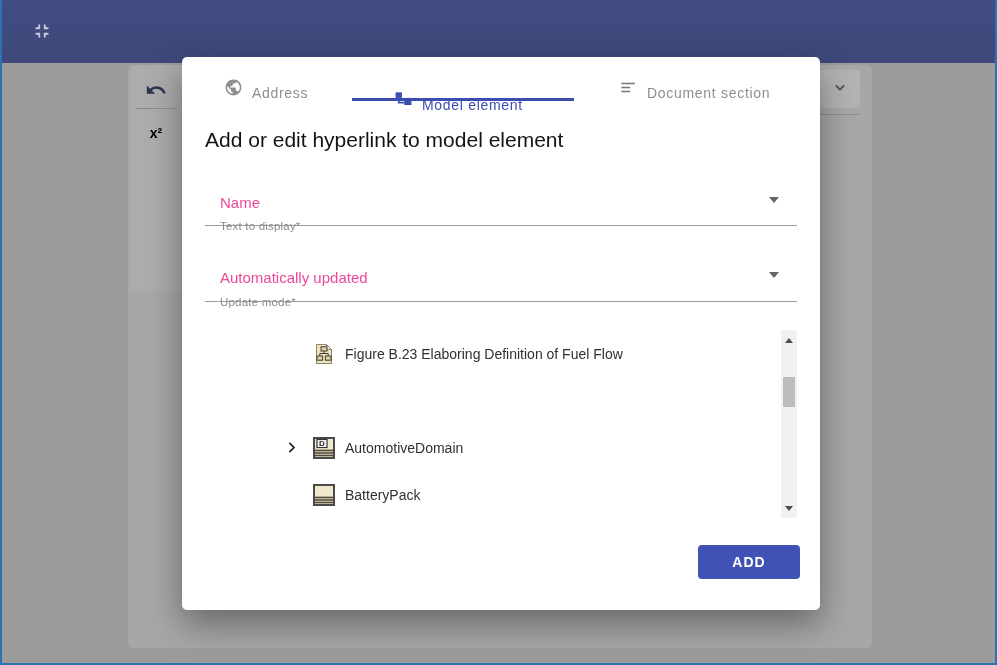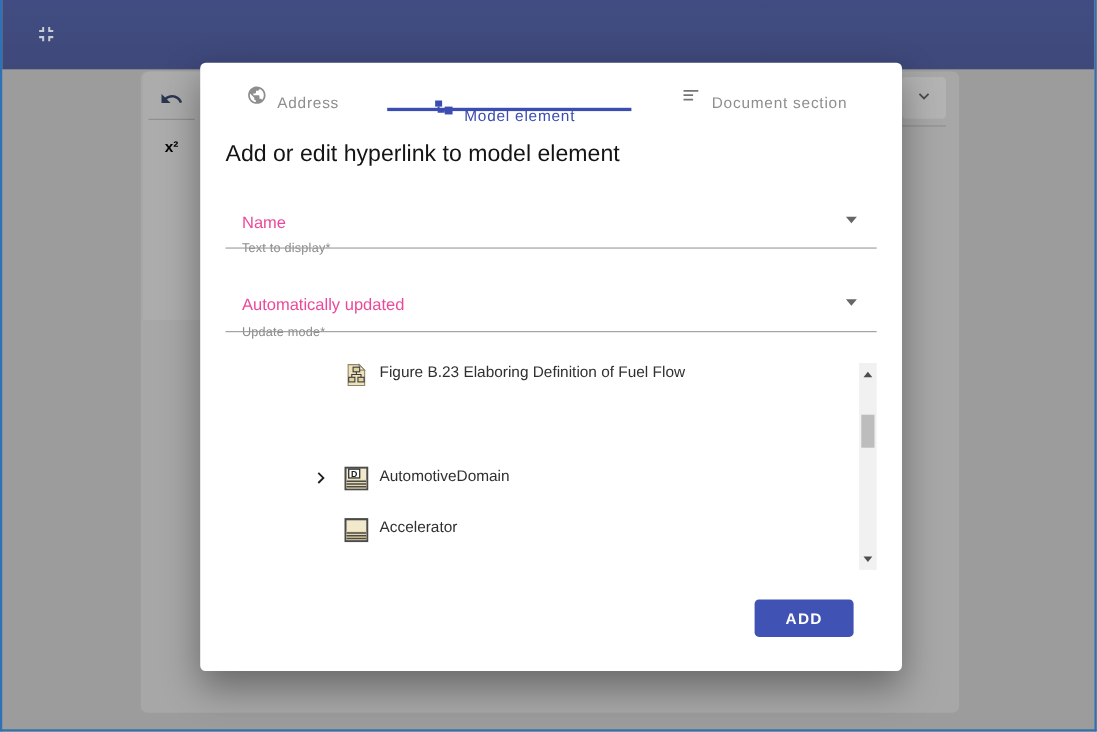--- a/index.html
+++ b/index.html
@@ -47,42 +47,42 @@
   .f-line  { position:absolute; left:23px; width:592px; height:1px; background:#9A9A9A; }
   .f-arrow { position:absolute; left:587px; width:0; height:0;
     border-left:5px solid transparent; border-right:5px solid transparent;
     border-top:6px solid #666; }
   .f1-label { top:119px; } .f1-value { top:137px; } .f1-line { top:168px; } .f1-arrow { top:140px; }
   .f2-label { top:195px; } .f2-value { top:212px; } .f2-line { top:244px; } .f2-arrow { top:215px; }
   .field-hit { position:absolute; left:23px; width:592px; height:52px; cursor:pointer; }
   .fh1 { top:116px; } .fh2 { top:192px; }
   .tree { position:absolute; left:23px; top:273px; width:592px; height:188px; }
   .trow { position:absolute; left:0; width:576px; height:47px; display:flex;
-    cursor:pointer; }
+    align-items:center; cursor:pointer; }
   .trow.selected { background:var(--selected-row-bg,#D9D9D9); }
   .r0{top:0} .r1{top:47px} .r2{top:94px} .r3{top:141px}
   .chev-slot { width:20px; height:20px; margin-left:76px; display:flex;
     align-items:center; justify-content:center; }
   .t-icon { width:22px; height:22px; margin-left:12px; display:flex; align-items:center; }
   .t-label { margin-left:10px; font-size:14px; color:#303030; }
   .sbar { position:absolute; left:599px; top:273px; width:16px; height:188px;
     background:#F1F1F1; cursor:pointer; }
   .sbar-up, .sbar-down { position:absolute; left:0; width:16px; height:16px;
     display:flex; align-items:center; justify-content:center; }
   .sbar-up { top:2px; } .sbar-down { bottom:2px; }
   .tri-up { width:0; height:0; border-left:4px solid transparent;
     border-right:4px solid transparent; border-bottom:5px solid #4E4E4E; }
   .tri-down { width:0; height:0; border-left:4px solid transparent;
     border-right:4px solid transparent; border-top:5px solid #4E4E4E; }
   .sbar-thumb { position:absolute; left:2px; top:47px; width:12px; height:30px; background:#BDBDBD; }
   .btn { position:absolute; height:34px; border-radius:4px; display:flex;
     align-items:center; justify-content:center; font-size:14px; font-weight:700;
     letter-spacing:1.1px; cursor:pointer; }
   .btn-cancel { left:427px; top:489px; width:80px; color:#141414; background:transparent; }
-  .btn-add { left:504px; top:488px; width:90px; color:#FFFFFF;
+  .btn-add { left:516px; top:488px; width:102px; color:#FFFFFF;
     background:var(--add-button-bg,#4053B4); }
 </style>
 </head>
 <body>
 
 <div class="screen">
 
   <div class="app-header">
     <div class="collapse-btn">
       <svg viewBox="0 0 24 24" width="22" height="22">
@@ -198,21 +198,21 @@
 
       <div class="trow r3">
         <span class="chev-slot"></span>
         <span class="t-icon">
           <svg viewBox="0 0 22 22" width="22" height="22">
             <rect x="1" y="1" width="20" height="20" fill="#F1E9CC" stroke="#4A4A4A" stroke-width="2"></rect>
             <rect x="2" y="12" width="18" height="8" fill="#E4D7A8"></rect>
             <path d="M2 13.5h18M2 16h18M2 18.5h18" stroke="#4A4A4A" stroke-width="1.3"></path>
           </svg>
         </span>
-        <span class="t-label">Accelerator</span>
+        <span class="t-label">BatteryPack</span>
       </div>
     </div>
 
     <div class="sbar">
       <div class="sbar-up">
           <div class="tri-up"></div>
         </div>
       <div class="sbar-thumb"></div>
       <div class="sbar-down">
           <div class="tri-down"></div>

